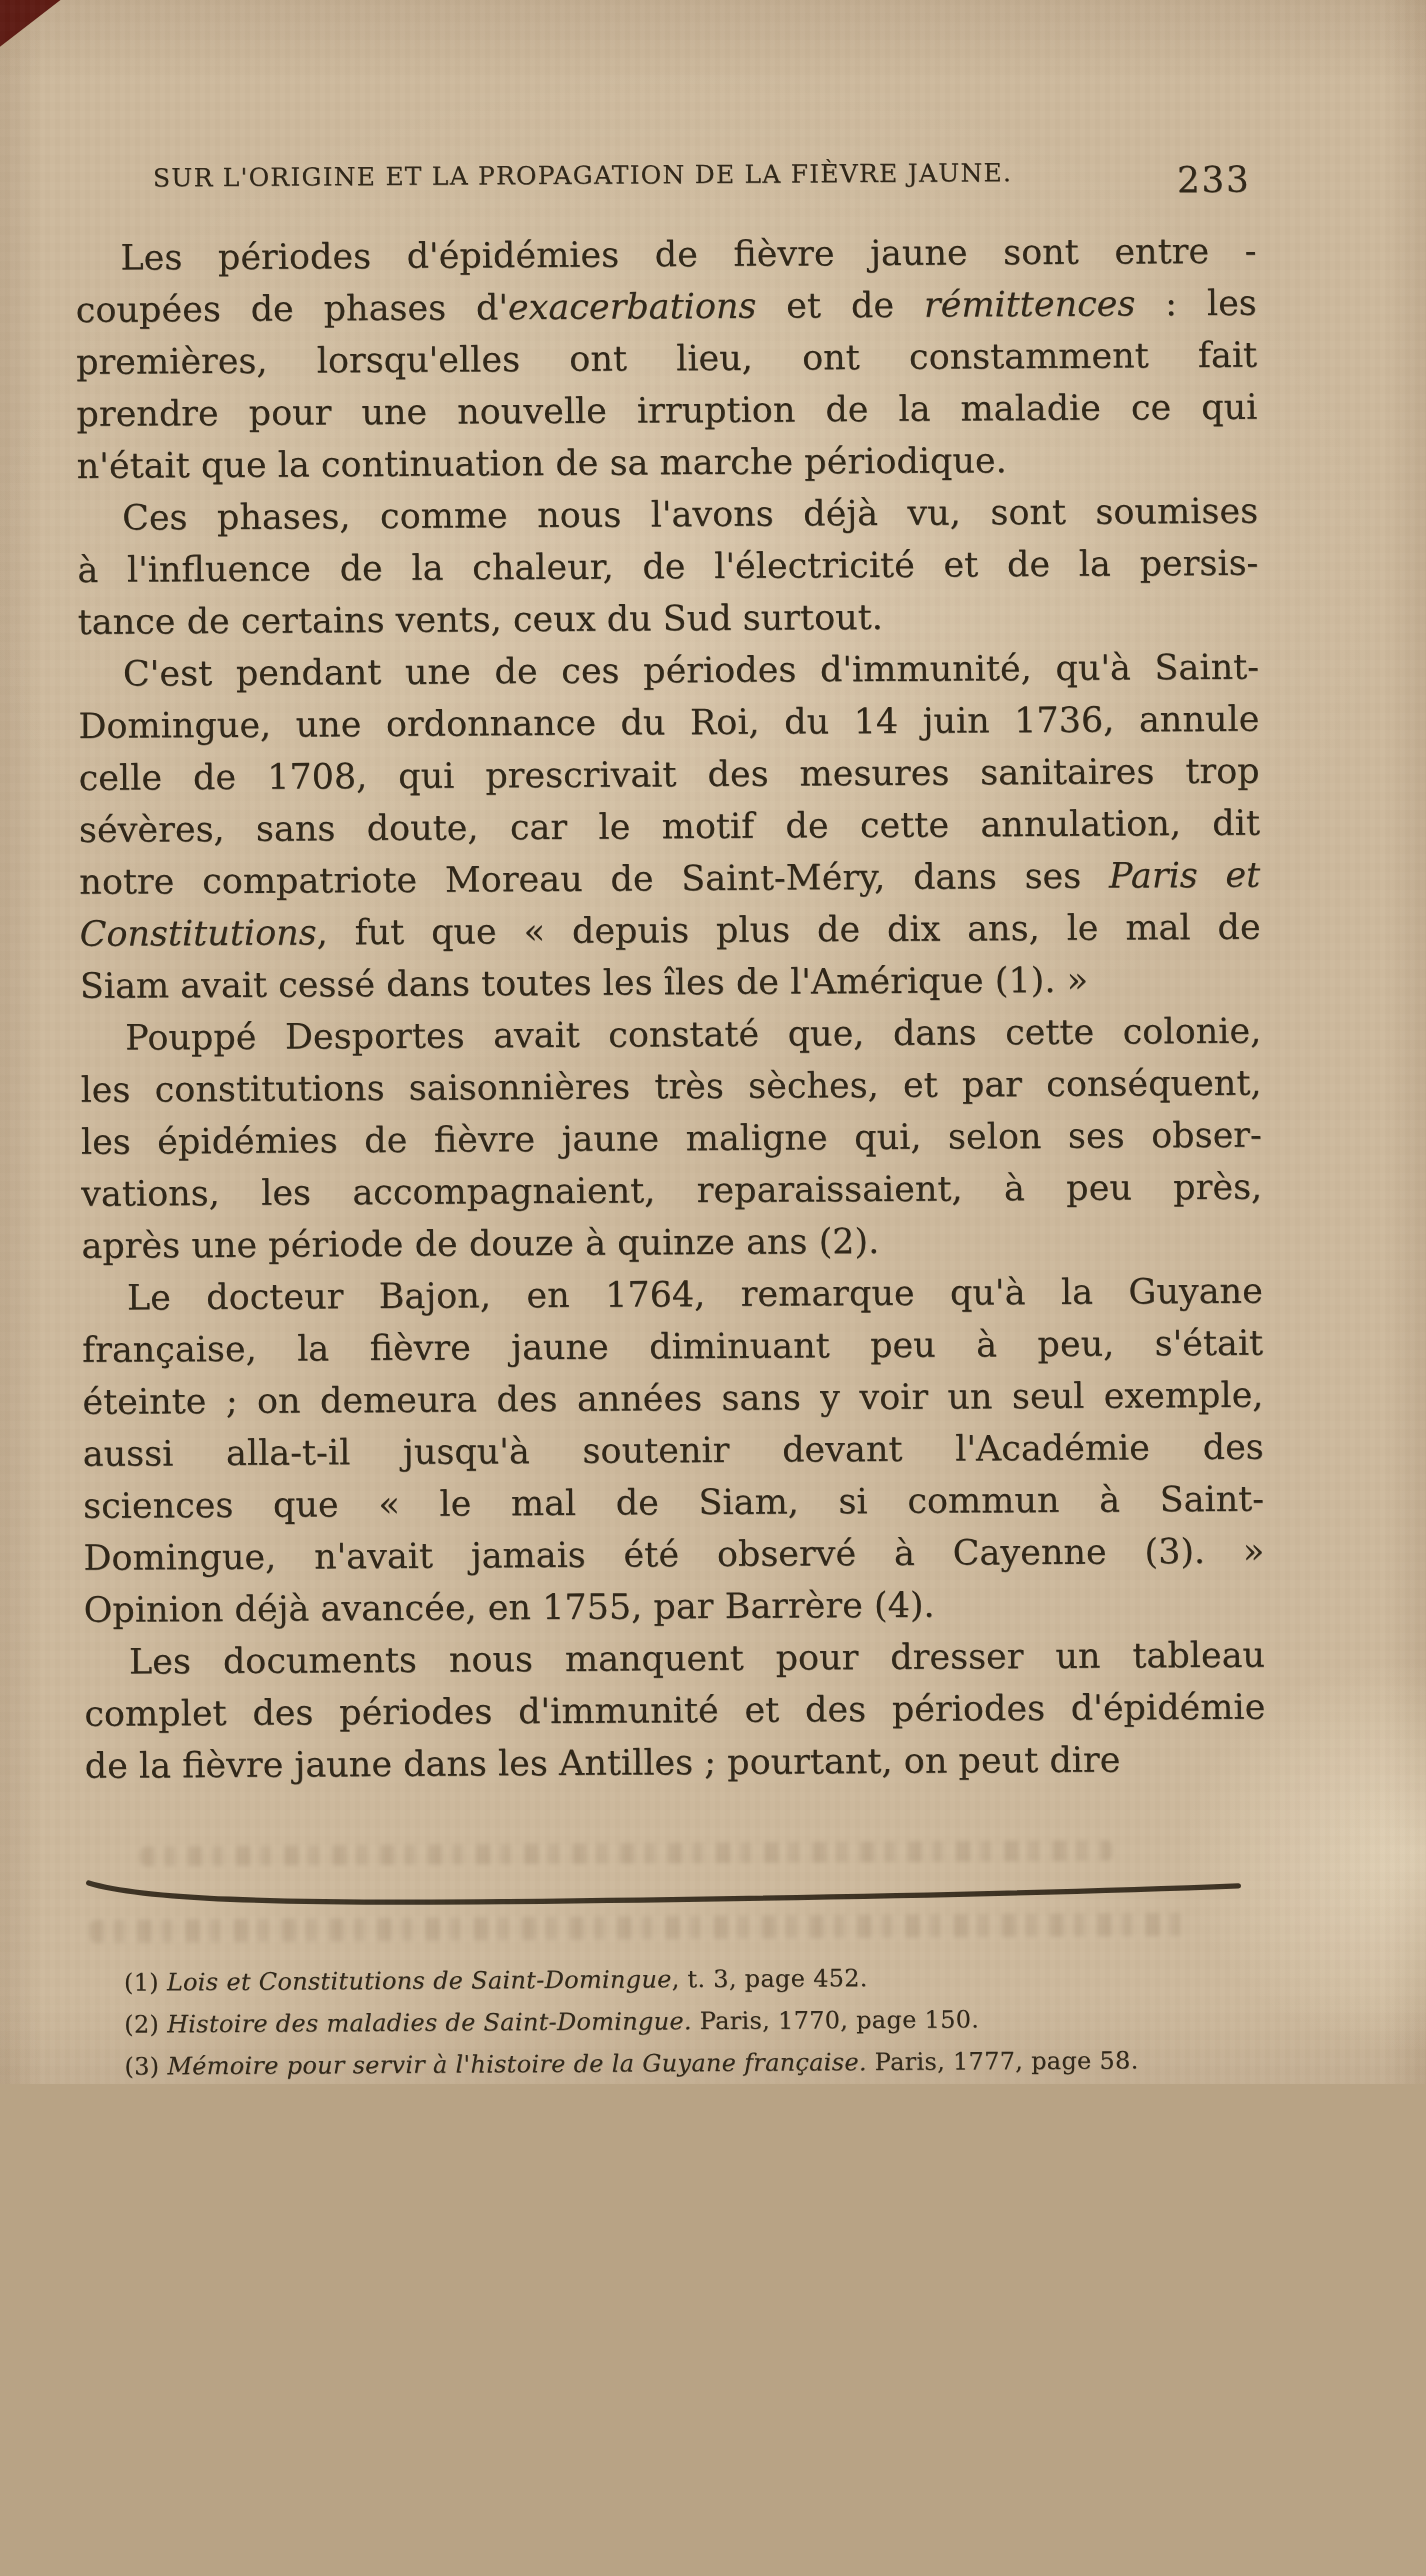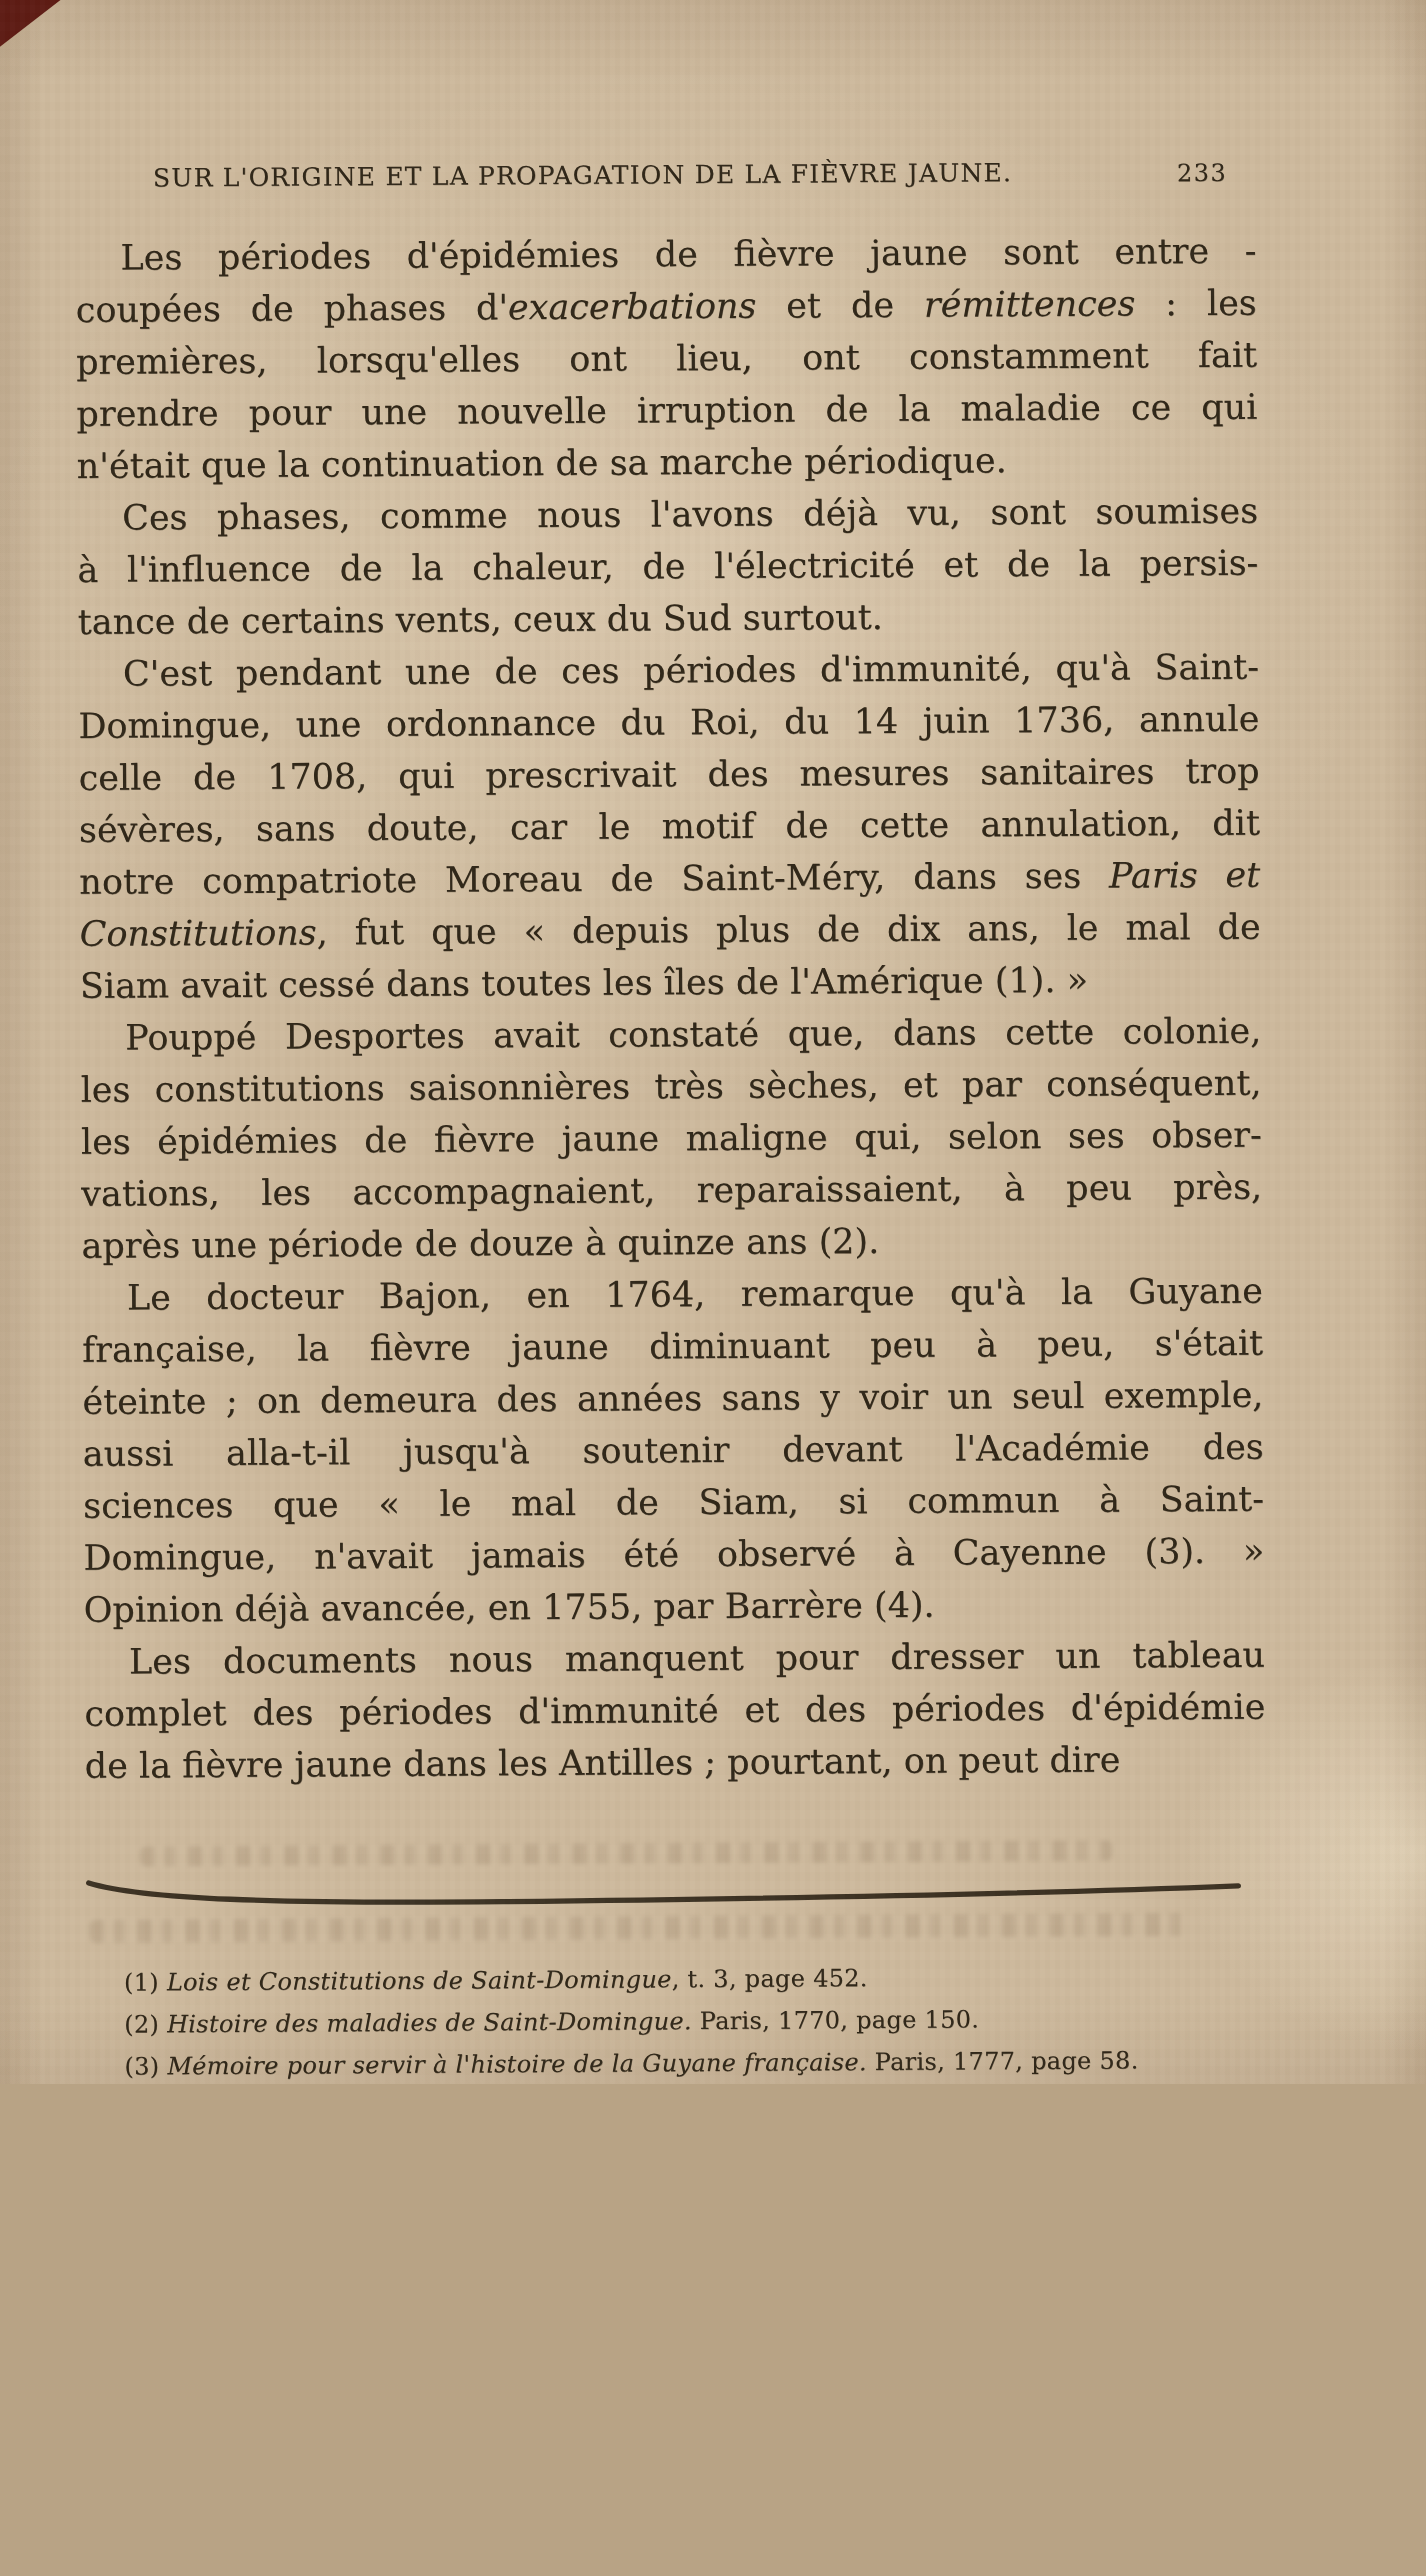--- a/index.html
+++ b/index.html
@@ -33,21 +33,21 @@
     transform:rotate(-0.35deg);
     transform-origin:50% 40%;
   }
   .ink{text-shadow:0.3px 0.5px 0.5px rgba(46,37,23,.45);}
   .header-title{
     position:absolute;left:157px;top:160px;
     font-size:25px;letter-spacing:1.2px;white-space:nowrap;
   }
   .page-number{
     position:absolute;left:1181px;top:162px;
-    font-size:24px;letter-spacing:1.5px;
+    font-size:36px;letter-spacing:1.5px;
   }
   .body-text{
     position:absolute;left:79px;top:228px;width:1181px;
     font-size:35px;
   }
   .line{
     height:52px;line-height:52px;white-space:nowrap;
     text-align:justify;text-align-last:justify;
     overflow:visible;
   }

